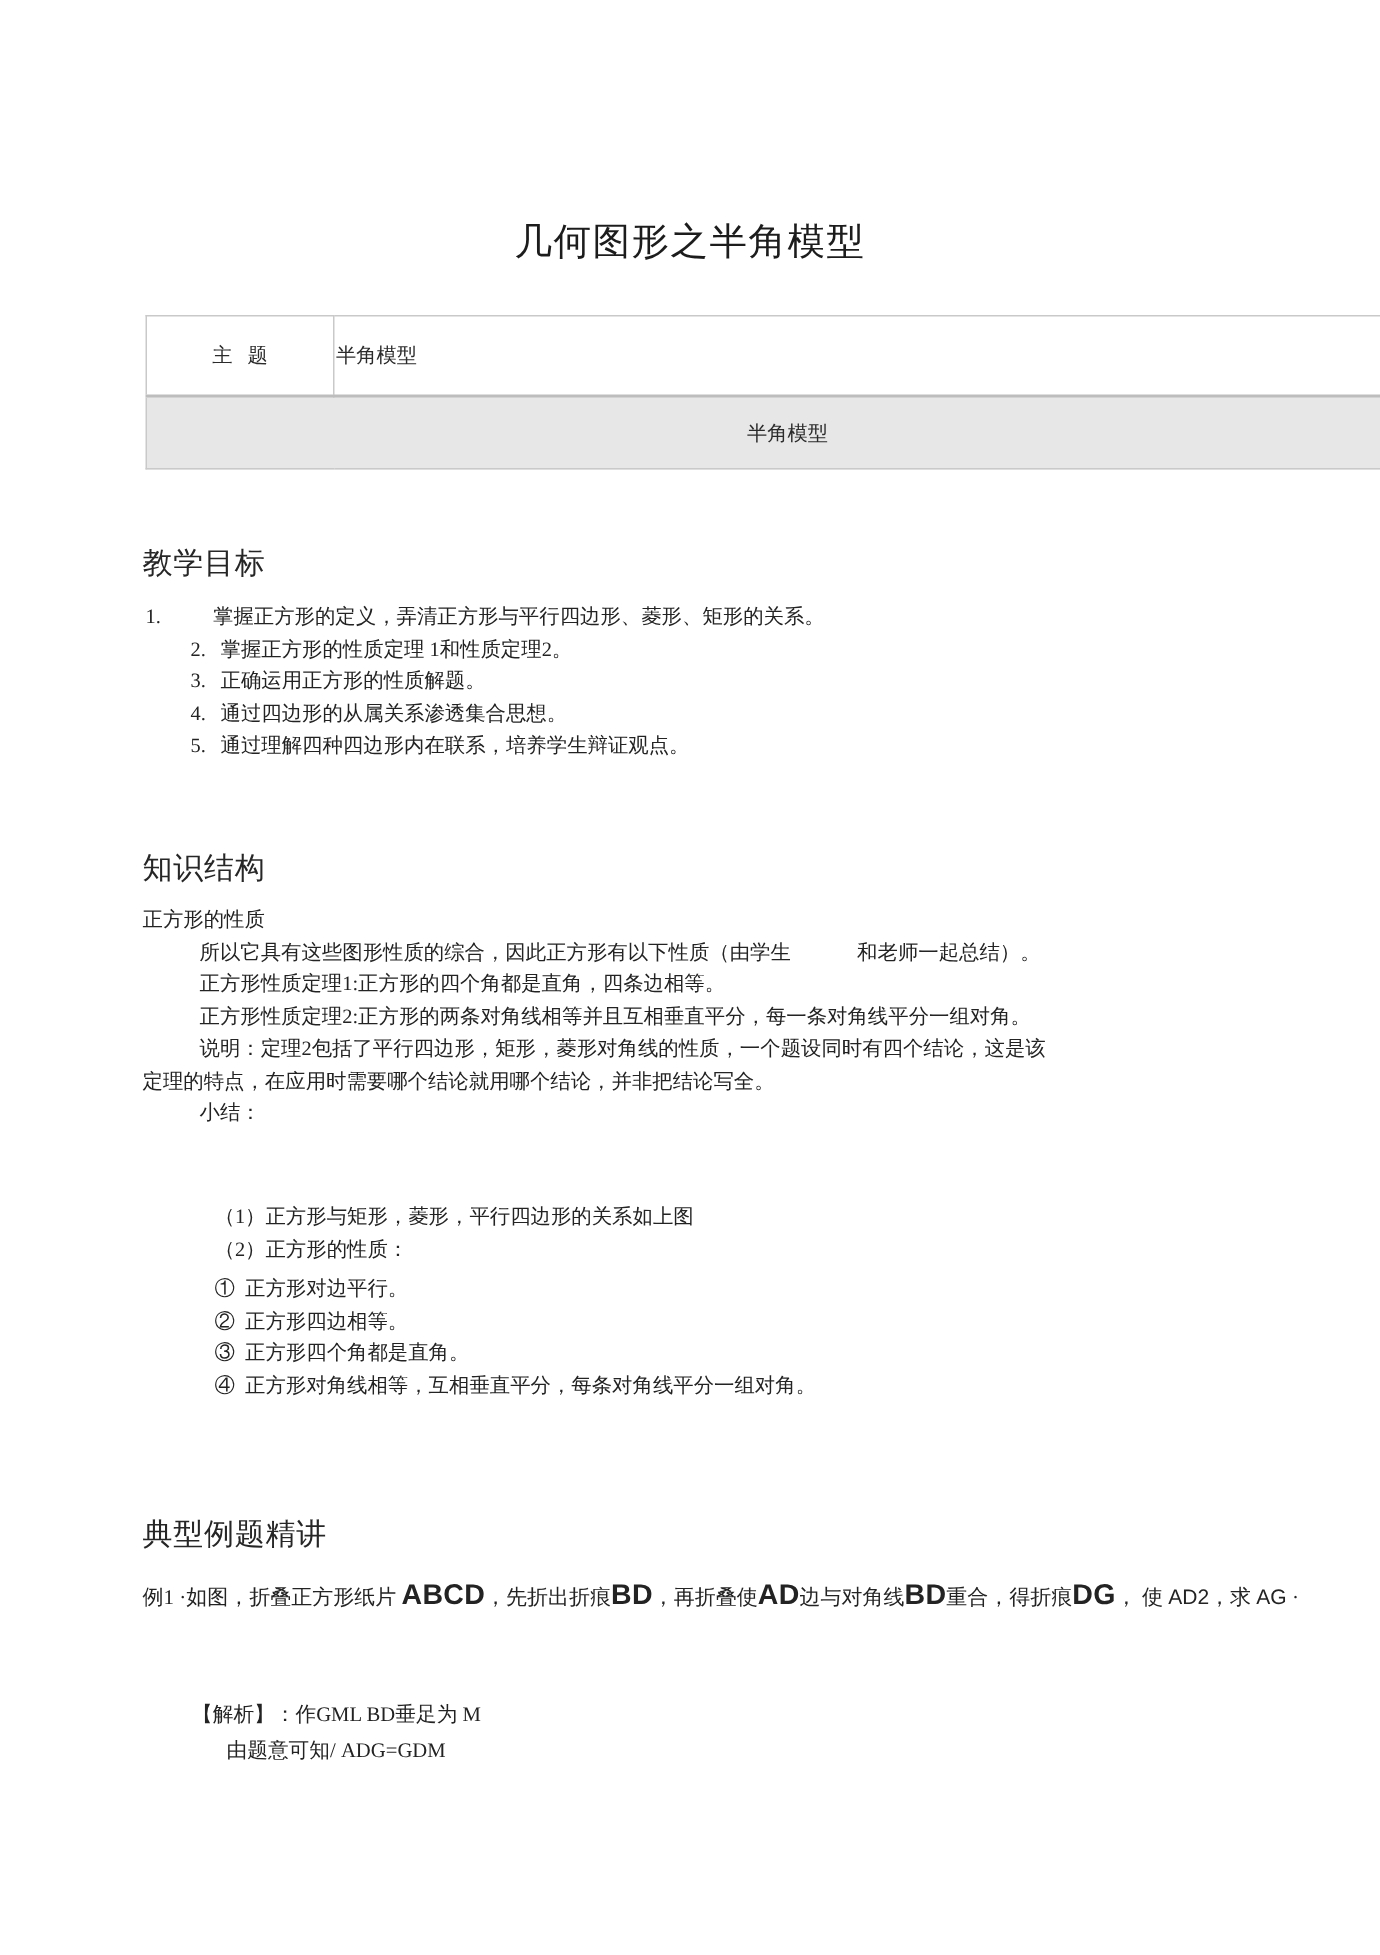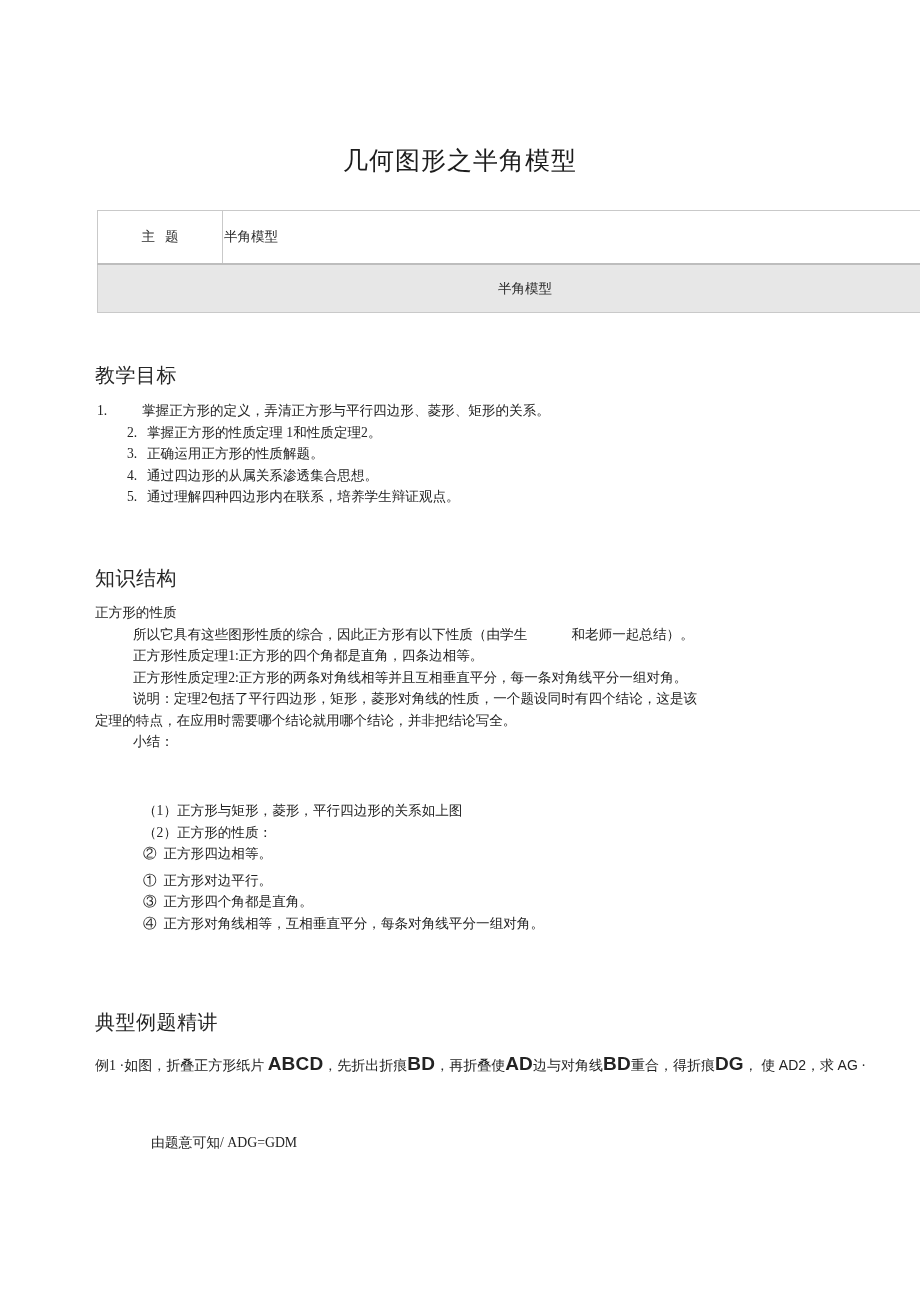--- a/index.html
+++ b/index.html
@@ -183,28 +183,29 @@
     <span class="ks-line ks-indent">正方形性质定理1:正方形的四个角都是直角，四条边相等。</span>
     <span class="ks-line ks-indent">正方形性质定理2:正方形的两条对角线相等并且互相垂直平分，每一条对角线平分一组对角。</span>
     <span class="ks-line ks-indent">说明：定理2包括了平行四边形，矩形，菱形对角线的性质，一个题设同时有四个结论，这是该</span>
     <span class="ks-line">定理的特点，在应用时需要哪个结论就用哪个结论，并非把结论写全。</span>
     <span class="ks-line ks-indent">小结：</span>
   </div>
 
   <div class="sum-block">
     <span class="sum-line sum-gap">（1）正方形与矩形，菱形，平行四边形的关系如上图</span>
     <span class="sum-line">（2）正方形的性质：</span>
+    <span class="sum-line sum-gap">①  正方形对边平行。</span>
     <span class="sum-line">②  正方形四边相等。</span>
-    <span class="sum-line sum-gap">①  正方形对边平行。</span>
     <span class="sum-line">③  正方形四个角都是直角。</span>
     <span class="sum-line">④  正方形对角线相等，互相垂直平分，每条对角线平分一组对角。</span>
   </div>
 
   <div class="sec-heading" id="h-examples">典型例题精讲</div>
   <div class="ex-block">
     <div class="ex-para"><span>例1 ·如图，折叠正方形纸片 </span><span class="latin">ABCD</span><span>，先折出折痕</span><span class="latin">BD</span><span>，再折叠使</span><span class="latin">AD</span><span>边与对角线</span><span class="latin">BD</span><span>重合，得折痕</span><span class="latin">DG</span><span>， 使 </span><span class="latin-light">AD</span><span class="latin-light">2</span><span>，求 </span><span class="latin-light">AG</span><span> ·</span></div>
   </div>
 
   <div class="analysis-block">
+    <span class="an-line an-1"><span>【解析】：</span><span>作GML BD垂足为 M</span></span>
     <span class="an-line an-2">由题意可知/ ADG=GDM</span>
   </div>
 
 </div>
 
 </body></html>

